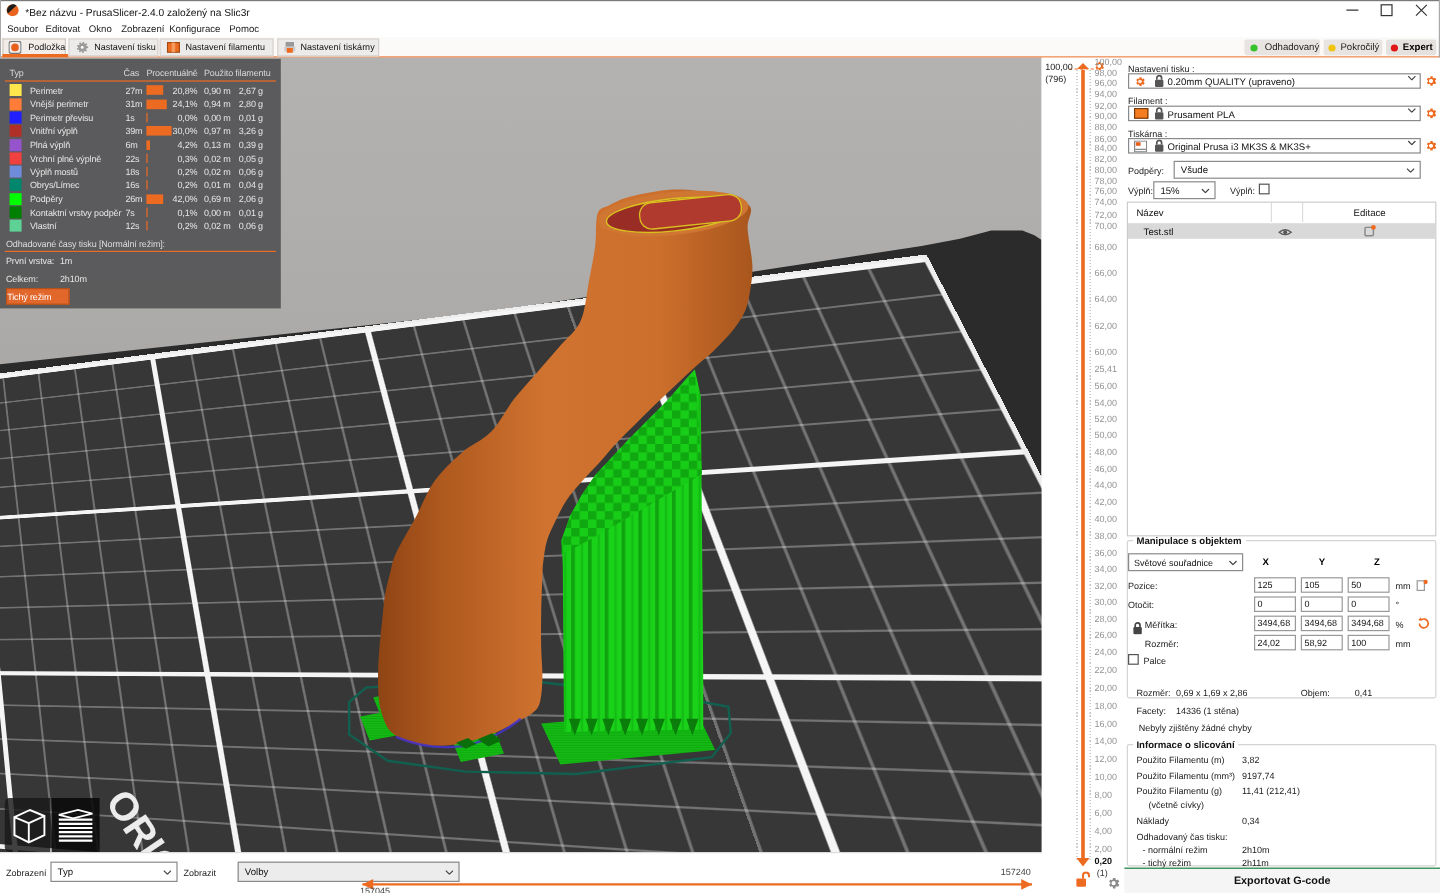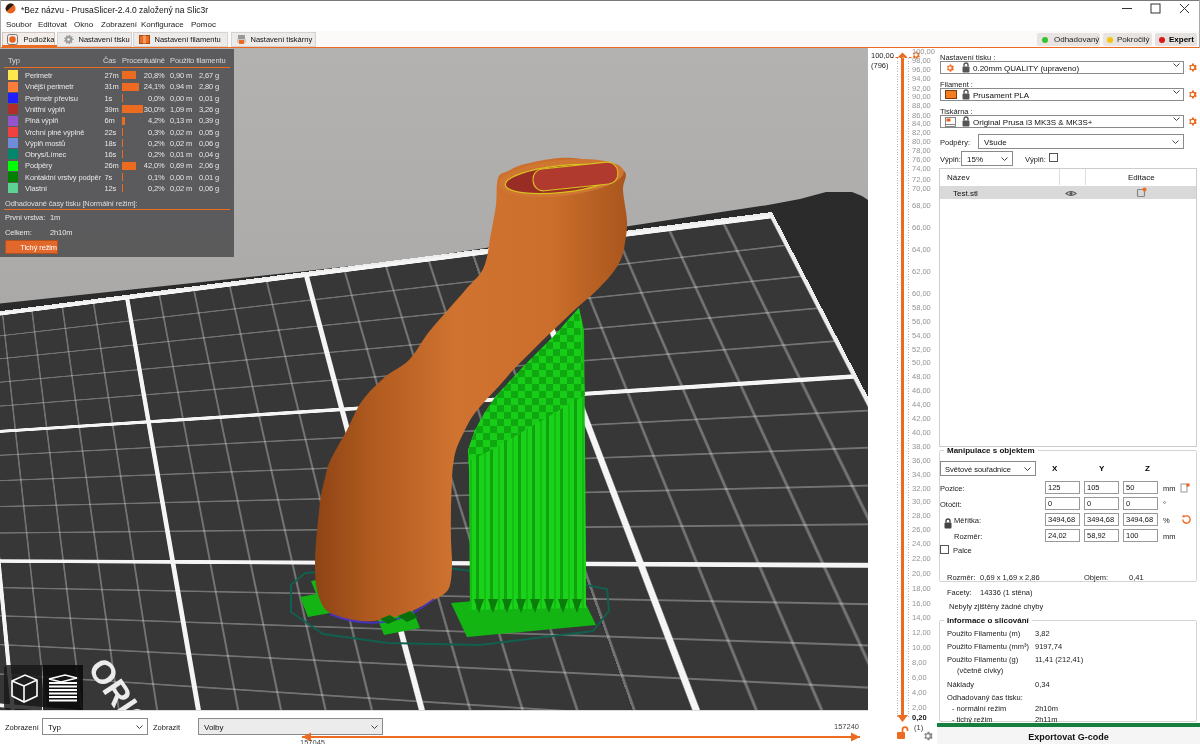--- a/index.html
+++ b/index.html
@@ -179,21 +179,21 @@
 <span class="abs" style="left:104.5px;top:44.6px">1s</span>
 <div class="abs" style="left:121.5px;top:44.9px;width:1.5px;height:8px;background:#ed6b21"></div>
 <span class="abs" style="left:164.5px;top:44.6px;transform:translateX(-100%)">0,0%</span>
 <span class="abs" style="left:170px;top:44.6px">0,00 m</span>
 <span class="abs" style="left:199px;top:44.6px">0,01 g</span>
 <div class="abs" style="left:8px;top:55.2px;width:10px;height:10px;background:#b03029"></div>
 <span class="abs" style="left:25px;top:55.9px">Vnitřní výplň</span>
 <span class="abs" style="left:104.5px;top:55.9px">39m</span>
 <div class="abs" style="left:121.5px;top:56.2px;width:21.3px;height:8px;background:#ed6b21"></div>
 <span class="abs" style="left:164.5px;top:55.9px;transform:translateX(-100%)">30,0%</span>
-<span class="abs" style="left:170px;top:55.9px">1,09 m</span>
+<span class="abs" style="left:170px;top:55.9px">0,97 m</span>
 <span class="abs" style="left:199px;top:55.9px">3,26 g</span>
 <div class="abs" style="left:8px;top:66.5px;width:10px;height:10px;background:#9654cc"></div>
 <span class="abs" style="left:25px;top:67.2px">Plná výplň</span>
 <span class="abs" style="left:104.5px;top:67.2px">6m</span>
 <div class="abs" style="left:121.5px;top:67.5px;width:3.0px;height:8px;background:#ed6b21"></div>
 <span class="abs" style="left:164.5px;top:67.2px;transform:translateX(-100%)">4,2%</span>
 <span class="abs" style="left:170px;top:67.2px">0,13 m</span>
 <span class="abs" style="left:199px;top:67.2px">0,39 g</span>
 <div class="abs" style="left:8px;top:77.8px;width:10px;height:10px;background:#f04040"></div>
 <span class="abs" style="left:25px;top:78.5px">Vrchní plné výplně</span>
@@ -237,21 +237,21 @@
 <span class="abs" style="left:164.5px;top:135.0px;transform:translateX(-100%)">0,2%</span>
 <span class="abs" style="left:170px;top:135.0px">0,02 m</span>
 <span class="abs" style="left:199px;top:135.0px">0,06 g</span>
 
  <span class="abs" style="left:5px;top:150px;color:#ddd">Odhadované časy tisku [Normální režim]:</span>
  <div class="abs" style="left:4px;top:159.5px;width:226px;height:1px;background:#ed6b21"></div>
  <span class="abs" style="left:5px;top:164px">První vrstva:</span>
     <span class="abs" style="left:50px;top:164px">1m</span>
  <span class="abs" style="left:5px;top:179px">Celkem:</span>
     <span class="abs" style="left:50px;top:179px">2h10m</span>
- <div class="abs" style="left:5px;top:191px;width:53px;height:14px;background:#e2672a;border:1px solid #b4511d;color:#fff;font-size:7.5px;text-align:right;line-height:13px">Tichý režim</div>
+ <div class="abs" style="left:5px;top:191px;width:53px;height:14px;background:#e2672a;border:1px solid #b4511d;color:#fff;font-size:7.5px;text-align:left;line-height:13px">Tichý režim</div>
 </div>
 
 <div class="abs" style="left:0;top:710px;width:868px;height:34px;background:#fff;border-top:1px solid #dcdcdc">
  <span class="lbl" style="left:5px;top:12px">Zobrazení</span>
  <div class="combo" style="left:42px;top:7px;width:106px;height:17px">
       <span class="tx" style="left:5px">Typ</span>
   <span class="chev">
         <svg width="7" height="4" viewBox="0 0 7 4">
           <path d="M0.5 0.5 L3.5 3.5 L6.5 0.5" stroke="#444" fill="none"></path>
         </svg>
@@ -312,21 +312,21 @@
 <div class="rl" style="top:98.0px">78,00</div>
 <div class="rl" style="top:107.0px">76,00</div>
 <div class="rl" style="top:116.0px">74,00</div>
 <div class="rl" style="top:127.0px">72,00</div>
 <div class="rl" style="top:136.0px">70,00</div>
 <div class="rl" style="top:153.0px">68,00</div>
 <div class="rl" style="top:175.0px">66,00</div>
 <div class="rl" style="top:197.0px">64,00</div>
 <div class="rl" style="top:219.0px">62,00</div>
 <div class="rl" style="top:241.0px">60,00</div>
-<div class="rl" style="top:254.9px">58,00</div>
+<div class="rl" style="top:254.9px">25,41</div>
 <div class="rl" style="top:268.8px">56,00</div>
 <div class="rl" style="top:282.7px">54,00</div>
 <div class="rl" style="top:296.6px">52,00</div>
 <div class="rl" style="top:310.4px">50,00</div>
 <div class="rl" style="top:324.3px">48,00</div>
 <div class="rl" style="top:338.2px">46,00</div>
 <div class="rl" style="top:352.1px">44,00</div>
 <div class="rl" style="top:366.0px">42,00</div>
 <div class="rl" style="top:379.9px">40,00</div>
 <div class="rl" style="top:393.8px">38,00</div>
@@ -512,14 +512,14 @@
     <span class="lbl" style="left:10px;top:607px">Použito Filamentu (g)</span>
     <span class="lbl" style="left:98px;top:607px">11,41 (212,41)</span>
     <span class="lbl" style="left:20px;top:618px">(včetně cívky)</span>
     <span class="lbl" style="left:10px;top:632px">Náklady</span>
     <span class="lbl" style="left:98px;top:632px">0,34</span>
     <span class="lbl" style="left:10px;top:645px">Odhadovaný čas tisku:</span>
     <span class="lbl" style="left:15px;top:656px">- normální režim</span>
     <span class="lbl" style="left:98px;top:656px">2h10m</span>
     <span class="lbl" style="left:15px;top:667px">- tichý režim</span>
     <span class="lbl" style="left:98px;top:667px">2h11m</span>
-    <div class="abs" style="left:0;top:675px;width:263px;height:21px;background:#f5f5f5;border-top:4px solid #15803d;text-align:center;font-size:9px;font-weight:bold;color:#111;line-height:20px">Exportovat G-code</div>
+    <div class="abs" style="left:0;top:675px;width:263px;height:21px;background:#f5f5f5;border-top:1px solid #15803d;text-align:center;font-size:9px;font-weight:bold;color:#111;line-height:20px">Exportovat G-code</div>
 </div>
 
 </body></html>

